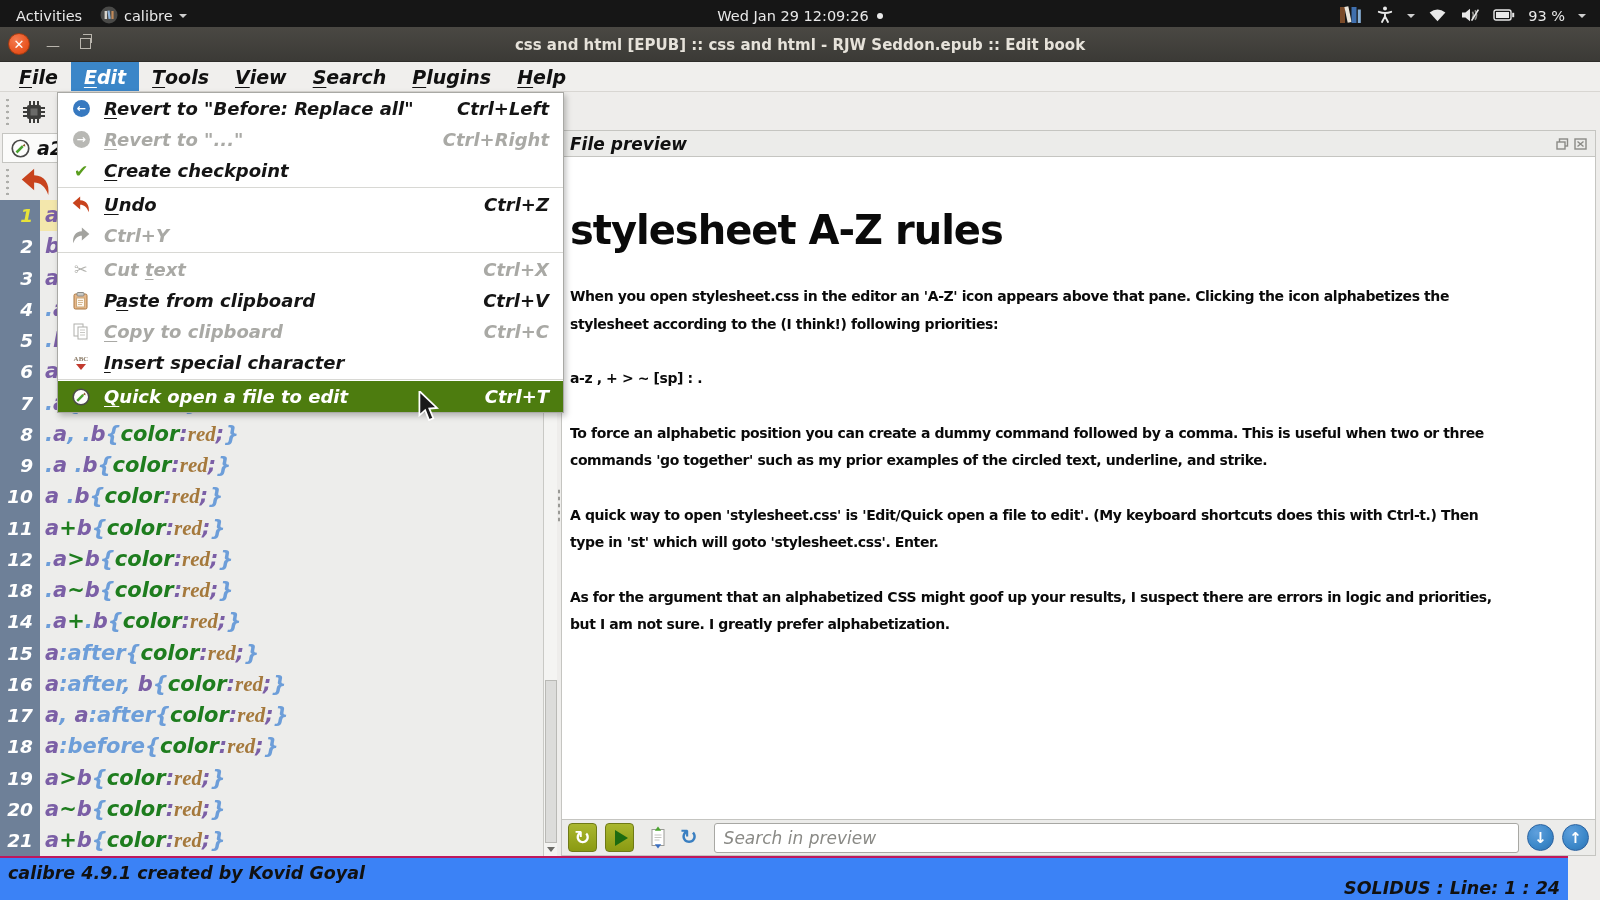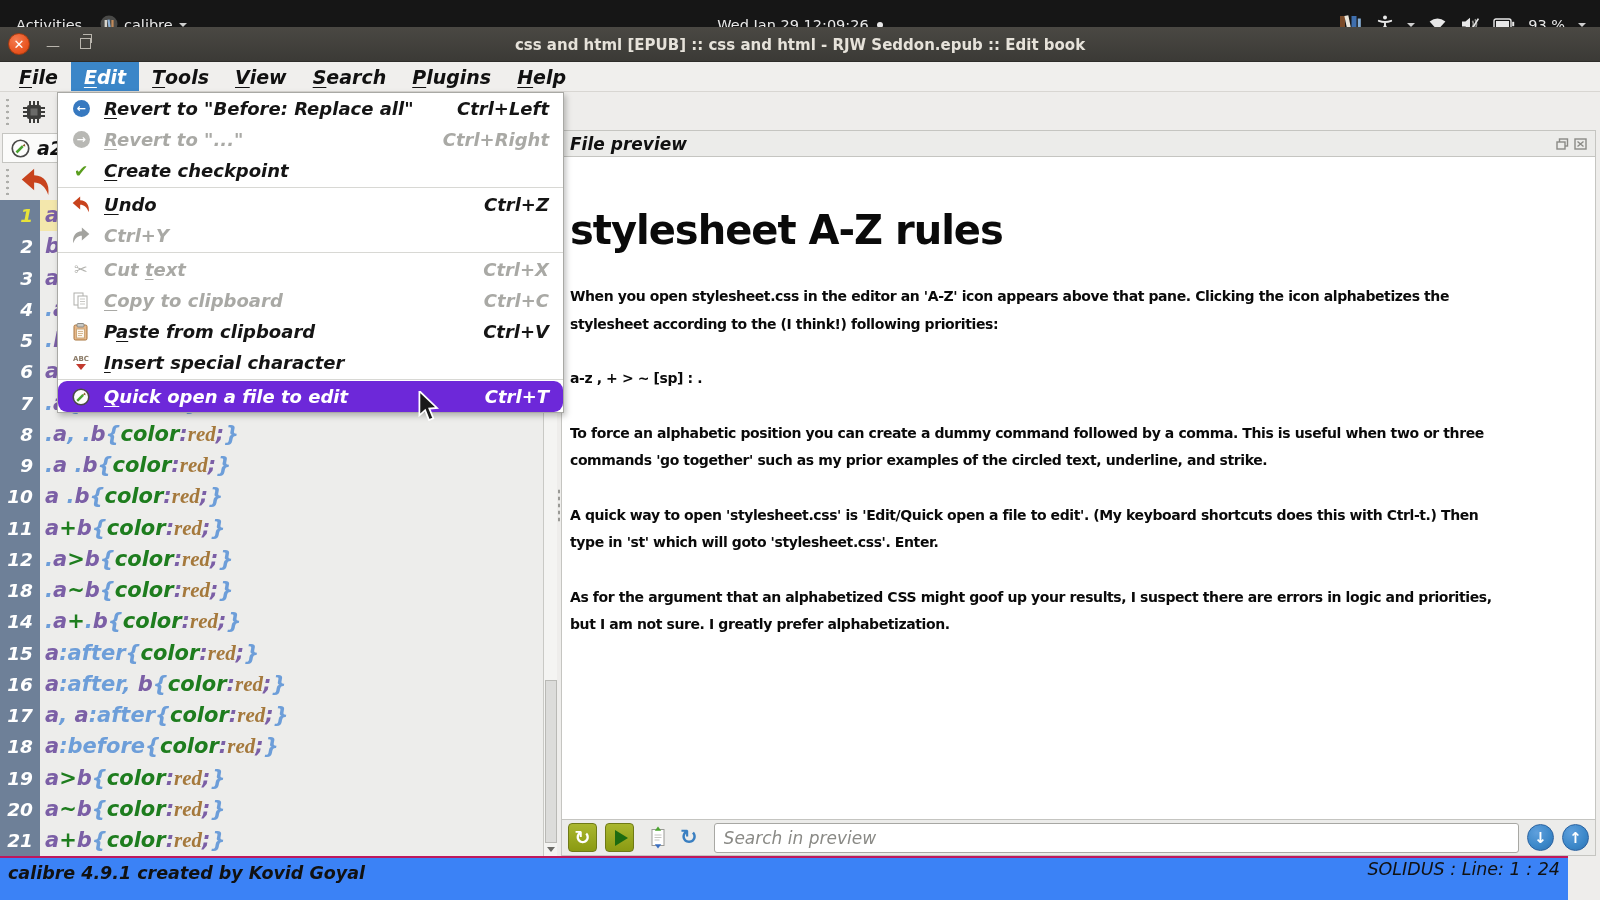--- a/index.html
+++ b/index.html
@@ -3,21 +3,21 @@
 <meta charset="utf-8">
 <style>
   * { margin:0; padding:0; box-sizing:border-box; }
   html,body { background:#000; }
   #screen { position:relative; width:1600px; height:900px; overflow:hidden;
             background:#eeedeb; font-family:"DejaVu Sans", sans-serif; }
 
   
   .gnome-bar { position:absolute; left:0; top:0; width:1600px; height:27px;
                background:#161616; color:#e9e9e9; font-size:14.5px; }
-  .gb-item { position:absolute; top:9px; height:32px; display:flex; align-items:center; gap:6px; }
+  .gb-item { position:absolute; top:0; height:32px; display:flex; align-items:center; gap:6px; }
   .gb-activities { left:16px; }
   .gb-appmenu { left:100px; }
   .gb-clock { left:0; width:1600px; justify-content:center; gap:8px; pointer-events:none; }
   .gb-dot { width:6px; height:6px; border-radius:50%; background:#e9e9e9; }
   .gb-tray { right:14px; gap:13px; }
   .tri-down { width:0; height:0; border-left:4px solid transparent; border-right:4px solid transparent; border-top:4px solid #cfcfcf; }
 
   
   .titlebar { position:absolute; left:0; top:27px; width:1600px; height:35px;
               background:linear-gradient(#4a4843,#3b3a36); border-bottom:1px solid #2e2d2a; }
@@ -82,25 +82,25 @@
   
   .popup { position:absolute; left:57px; top:92px; width:507px; background:#fff;
            border:1px solid #a9a9a5; box-shadow:2px 3px 6px rgba(0,0,0,.25); z-index:50;
            font-style:italic; font-weight:600; font-size:18px; color:#151515; }
   .pm-row { height:31px; display:flex; align-items:center; padding:0 14px 0 10px; gap:10px; }
   .pm-ic { width:26px; display:flex; align-items:center; justify-content:center; flex:none; font-style:normal; }
   .pm-label { flex:1; white-space:nowrap; }
   .pm-label u { text-decoration:underline; text-underline-offset:3px; }
   .pm-short { white-space:nowrap; }
   .pm-row.disabled { color:#a9a9a5; }
-  .pm-row.selected { background:#6d28d9; color:#fff;border-radius:9px; }
+  .pm-row.selected { background:#4d7c0f; color:#fff; }
   .pm-sep { border-top:1px solid #d8d8d4; margin:1px 0; }
   .mi-circle { width:17px; height:17px; border-radius:50%; display:flex; align-items:center;
                justify-content:center; color:#fff; font-size:11px; font-weight:bold; }
-  .sc-ic { display:block; text-align:left; }
+  .sc-ic { display:block; text-align:left;font-family:Liberation Serif, serif; }
   .sc-abc { display:block; font-size:7px; font-weight:bold; color:#8a7a66; line-height:7px; letter-spacing:0; }
   .sc-tri { display:block; margin:1px auto 0; width:0; border-left:5px solid transparent;
             border-right:5px solid transparent; border-top:6px solid #c23a2e; }
 
   
   .pane-preview { position:absolute; left:561px; top:130px; width:1035px; height:726px; }
   .dock-title { height:27px; background:#ececea; border:1px solid #c5c5c1; display:flex;
                 align-items:center; padding:0 8px; font-style:italic; font-weight:bold; font-size:17px; color:#111; }
   .dock-title .spacer { flex:1; }
   .dock-btn { margin-left:5px; display:flex; align-items:center; }
@@ -120,21 +120,21 @@
                   font-size:17px; padding:0 9px; font-family:"DejaVu Sans", sans-serif; color:#222; }
   .search-input::placeholder { font-style:italic; color:#8a8a86; }
   .nav-btn { width:27px; height:27px; border-radius:50%; border:1px solid #2a62a0;
              background:radial-gradient(circle at 35% 30%, #5fa0dd, #3b87c8 60%, #2e6fae);
              color:#fff; font-weight:bold; font-size:15px; display:flex; align-items:center; justify-content:center; flex:none; }
 
   
   .statusbar { position:absolute; left:0; top:856px; width:1568px; height:44px; background:#3b82f6;
                border-top:2px solid #be185d; font-style:italic; font-size:17.5px; color:#111; }
   .sb-left { position:absolute; left:8px; top:5px; font-weight:bold; }
-  .sb-right { position:absolute; right:8px; top:1px; font-weight:normal; }
+  .sb-right { position:absolute; right:8px; top:20px; font-weight:bold; }
 
   .cursor { position:absolute; left:417px; top:391px; z-index:99; pointer-events:none; }
 </style>
 </head>
 <body>
 
 <div id="screen">
 
   <div class="gnome-bar">
     <div class="gb-item gb-activities">
@@ -441,43 +441,43 @@
         <span class="pm-short">Ctrl+Y</span>
       </div>
       <div class="pm-sep"></div>
       <div class="pm-row disabled">
         <span class="pm-ic">
           <span style="color:#b3b3af;font-size:16px">✂</span>
         </span>
         <span class="pm-label">Cut <u>t</u>ext</span>
         <span class="pm-short">Ctrl+X</span>
       </div>
-      <div class="pm-row disabled">
-        <span class="pm-ic">
-          <svg width="16" height="17" viewBox="0 0 16 17">
-            <rect x="1" y="1" width="9" height="12" fill="#fff" stroke="#b0b0ac"></rect>
-            <rect x="5" y="4" width="9" height="12" fill="#fff" stroke="#b0b0ac"></rect>
-            <path d="M7 7 h5 M7 9.5 h5 M7 12 h5" stroke="#c8c8c4"></path>
-          </svg>
-        </span>
-        <span class="pm-label"><u>C</u>opy to clipboard</span>
-        <span class="pm-short">Ctrl+C</span>
-      </div>
       <div class="pm-row">
         <span class="pm-ic">
           <svg width="16" height="18" viewBox="0 0 16 18">
             <rect x="1" y="2" width="13" height="15" rx="1.5" fill="#e8b88a" stroke="#a8763e"></rect>
             <rect x="4" y="0.5" width="7" height="3.5" rx="1" fill="#c9c9c5" stroke="#8a8a86"></rect>
             <rect x="3.5" y="6" width="8" height="9" fill="#fdf6ee" stroke="#c9a87a"></rect>
             <path d="M5 8.5 h5 M5 10.5 h5 M5 12.5 h4" stroke="#caa878" stroke-width="0.8"></path>
           </svg>
         </span>
         <span class="pm-label">P<u>a</u>ste from clipboard</span>
         <span class="pm-short">Ctrl+V</span>
       </div>
+      <div class="pm-row disabled">
+        <span class="pm-ic">
+          <svg width="16" height="17" viewBox="0 0 16 17">
+            <rect x="1" y="1" width="9" height="12" fill="#fff" stroke="#b0b0ac"></rect>
+            <rect x="5" y="4" width="9" height="12" fill="#fff" stroke="#b0b0ac"></rect>
+            <path d="M7 7 h5 M7 9.5 h5 M7 12 h5" stroke="#c8c8c4"></path>
+          </svg>
+        </span>
+        <span class="pm-label"><u>C</u>opy to clipboard</span>
+        <span class="pm-short">Ctrl+C</span>
+      </div>
       <div class="pm-row">
         <span class="pm-ic">
           <span class="sc-ic">
             <span class="sc-abc">ABC</span>
             <span class="sc-tri"></span>
           </span>
         </span>
         <span class="pm-label"><u>I</u>nsert special character</span>
         <span class="pm-short"></span>
       </div>

